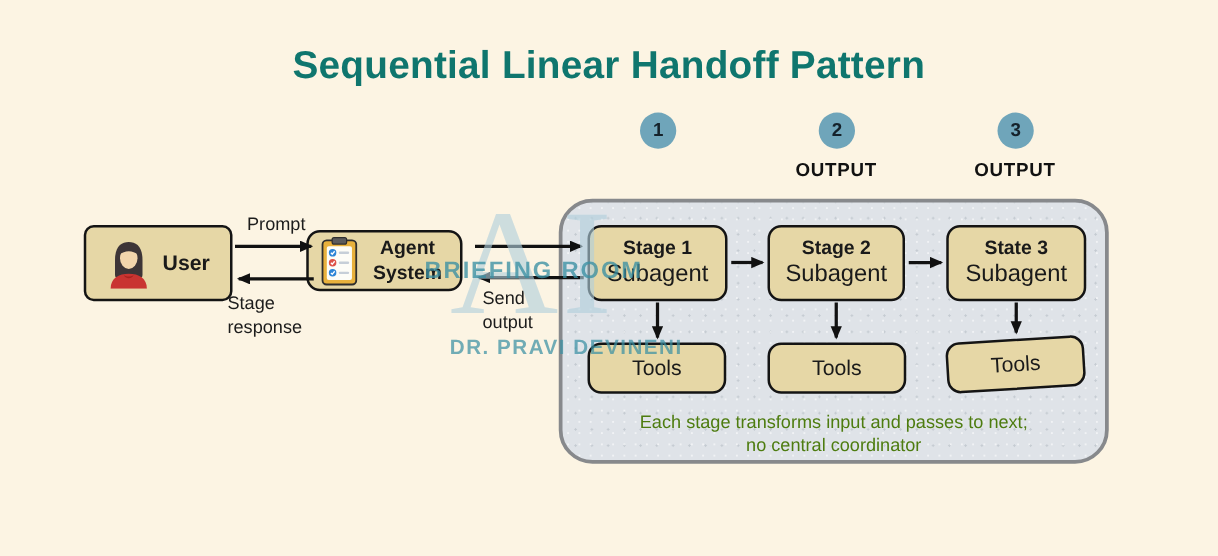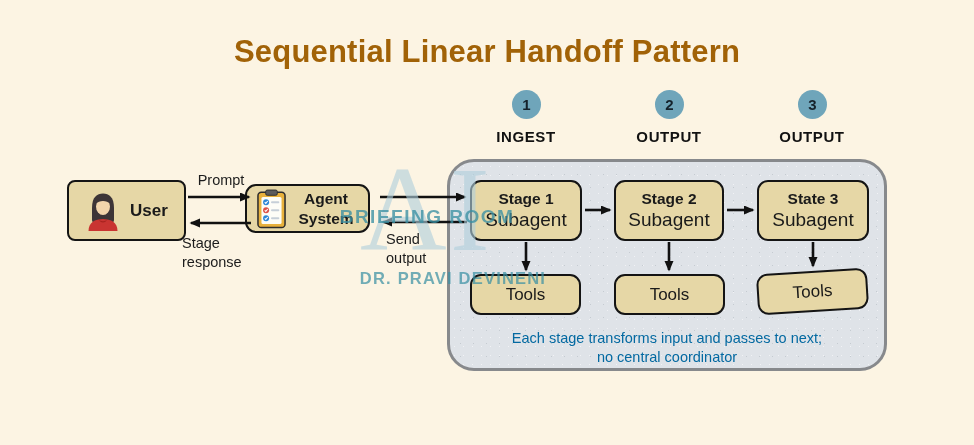--- a/index.html
+++ b/index.html
@@ -4,21 +4,21 @@
 <style>
   html,body{margin:0;padding:0;background:#FCF4E3;}
   .canvas{
     position:relative;width:974px;height:445px;overflow:hidden;
     background:#FCF4E3;
     font-family:"Liberation Sans",sans-serif;
     color:#1a1a1a;
   }
   .title{
     position:absolute;left:0;right:0;top:34px;
-    text-align:center;font-size:31px;font-weight:bold;color:#a16207;
+    text-align:center;font-size:31px;font-weight:bold;color:#0f766e;
     letter-spacing:.2px;
   }
   .phase-badge{
     position:absolute;top:90px;width:29px;height:29px;border-radius:50%;
     background:#6FA5BA;display:flex;align-items:center;justify-content:center;
     font-size:15px;font-weight:bold;color:#15222b;
   }
   .phase-label{
     position:absolute;top:128px;width:140px;text-align:center;
     font-size:15px;font-weight:bold;color:#111;letter-spacing:.6px;
@@ -43,21 +43,21 @@
   .stage-role{font-size:19px;}
   .tools-node{width:111px;height:41px;top:274px;font-size:17px;}
   .user-node{left:67px;top:180px;width:119px;height:61px;gap:9px;border-radius:8px;}
   .user-label{font-size:17px;font-weight:bold;}
   .agent-node{left:245px;top:184px;width:125px;height:49px;gap:8px;}
   .agent-label{font-size:15.5px;font-weight:bold;text-align:center;width:64px;line-height:1.25;}
   .edge-label{position:absolute;font-size:14.5px;color:#1c1c1c;text-align:left;line-height:1.3;}
   .arrows{position:absolute;left:0;top:0;pointer-events:none;}
   .note{
     position:absolute;left:447px;top:329px;width:440px;text-align:center;
-    font-size:14.5px;color:#0369a1;line-height:1.32;
+    font-size:14.5px;color:#4d7c0f;line-height:1.32;
   }
   .watermark{position:absolute;left:0;top:0;width:100%;height:100%;pointer-events:none;}
   .wm-monogram{
     position:absolute;left:360px;top:162px;
     font-family:"Liberation Serif",serif;font-size:120px;line-height:.8;
     color:rgba(176,207,219,.62);letter-spacing:3px;
   }
   .wm-brand{
     position:absolute;left:427px;top:206px;transform:translateX(-50%);
     font-size:19px;font-weight:bold;letter-spacing:1.5px;white-space:nowrap;
@@ -79,21 +79,20 @@
 
   <div class="phase-badge" style="left:512px">
     <span>1</span>
   </div>
   <div class="phase-badge" style="left:655px">
     <span>2</span>
   </div>
   <div class="phase-badge" style="left:798px">
     <span>3</span>
   </div>
-  <div class="phase-label" style="left:456px">INGEST</div>
   <div class="phase-label" style="left:599px">OUTPUT</div>
   <div class="phase-label" style="left:742px">OUTPUT</div>
 
   <div class="pipeline"></div>
 
   <div class="node user-node">
     <svg width="36" height="40" viewBox="0 0 36 40">
       <path d="M7 17 C7 6 12 2.5 18 2.5 C24 2.5 29 6 29 17 L29 29 C29 31 27.5 32 26 32 L10 32 C8.5 32 7 31 7 29 Z" fill="#3D3537"></path>
       <ellipse cx="18" cy="15.5" rx="7" ry="8.6" fill="#F2D5AC"></ellipse>
       <path d="M10 13 C10 6 13.5 4.5 18 4.5 C22.5 4.5 26 6 26 13 C23 11 21 10 18 10 C15 10 13 11 10 13 Z" fill="#3D3537"></path>

